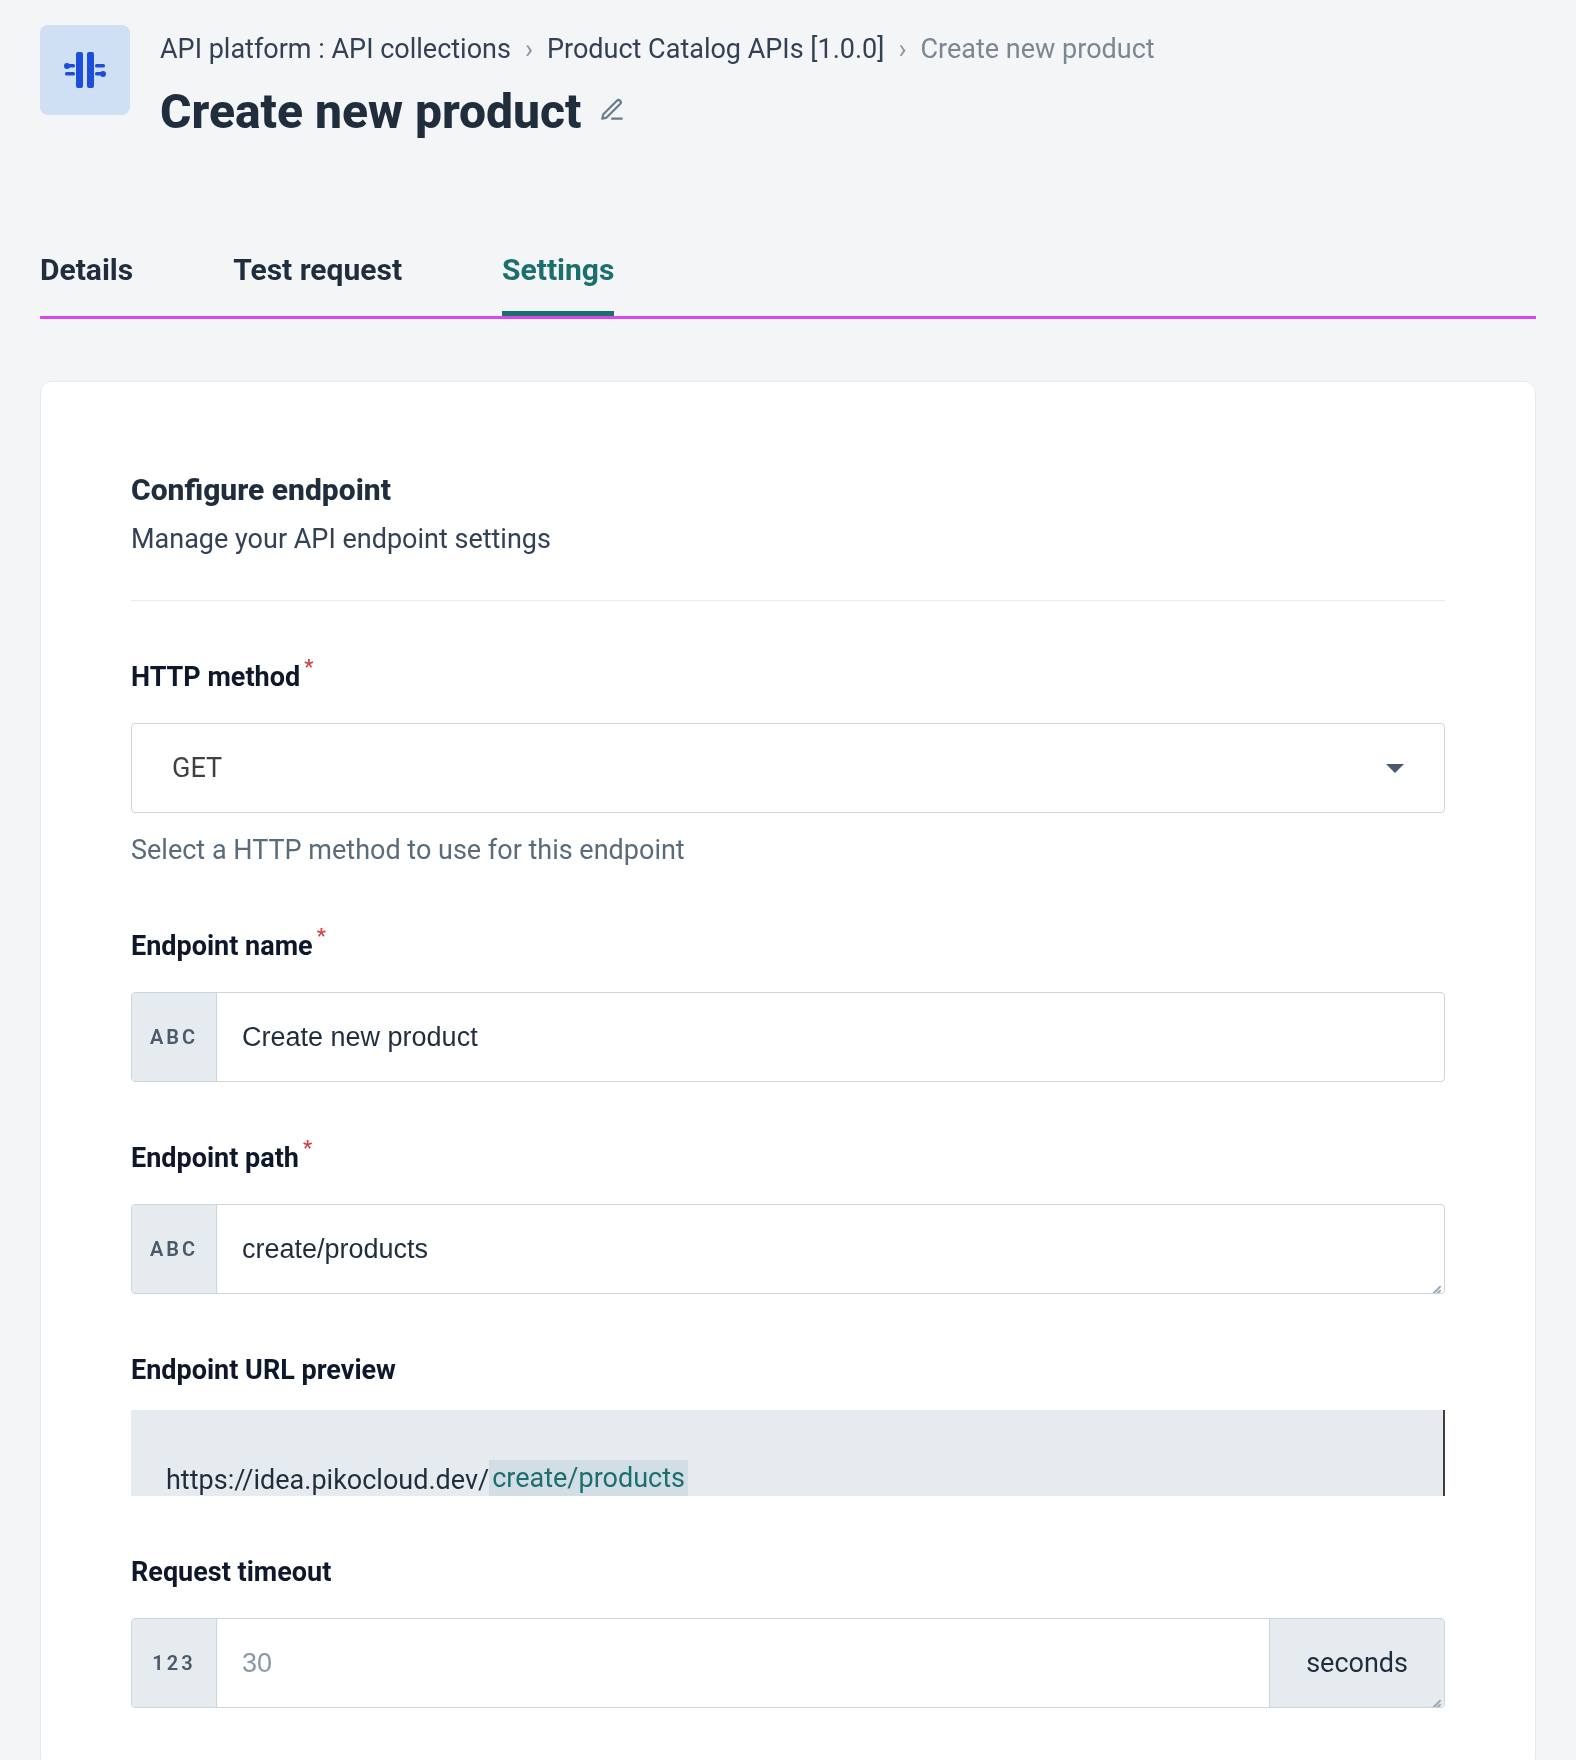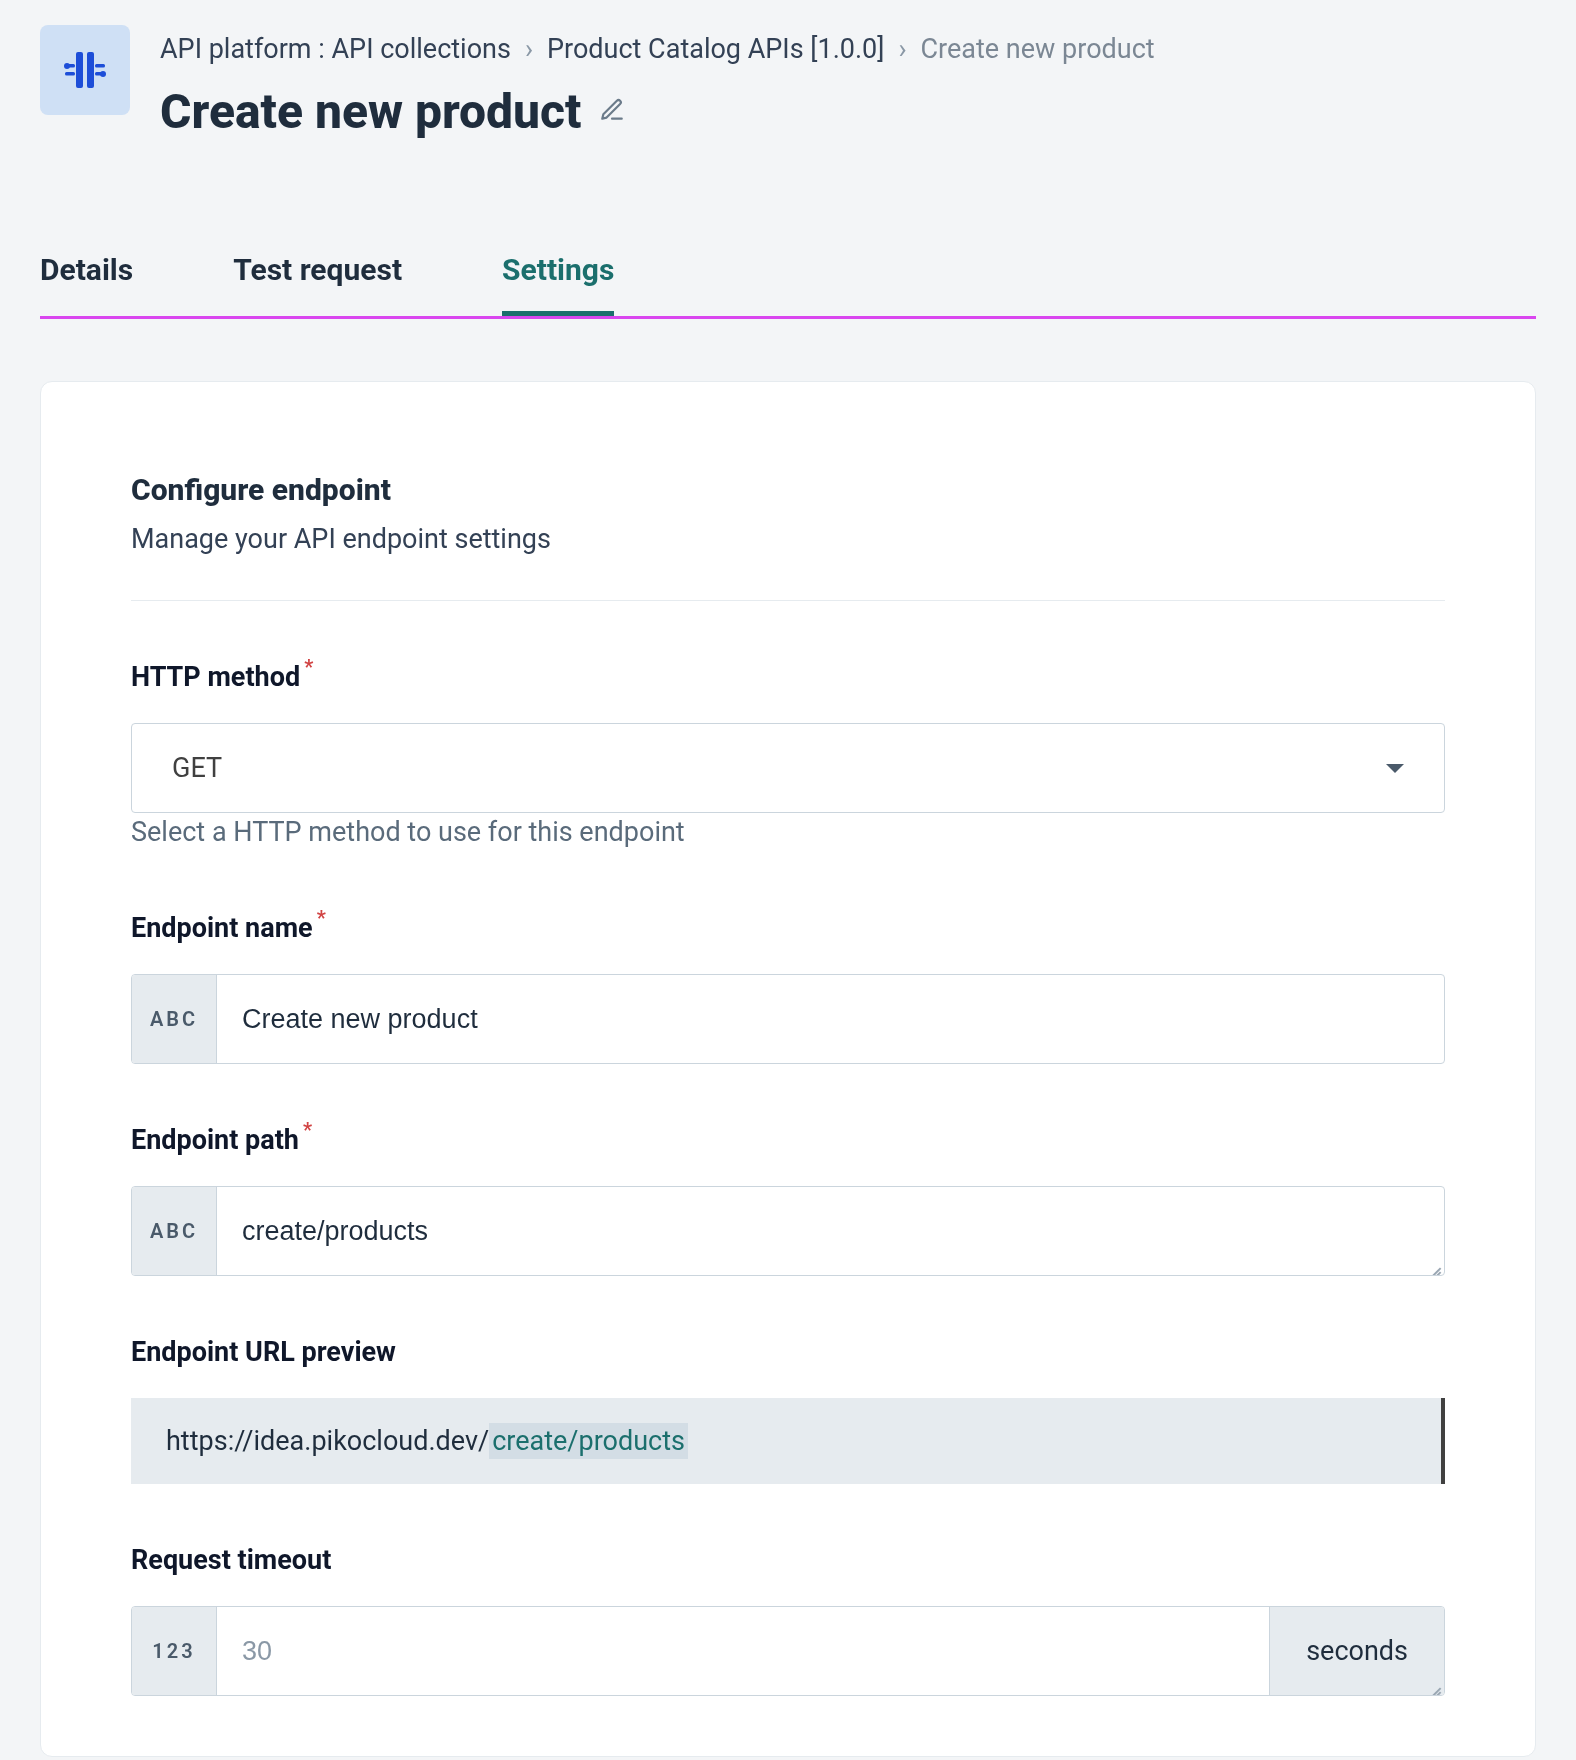--- a/index.html
+++ b/index.html
@@ -126,20 +126,21 @@
     content: "*";
     color: #d14343;
     font-size: 20px;
     position: relative;
     top: -12px;
     margin-left: 4px;
   }
   .field-help {
     font-size: 27px;
     color: #5a6b7b;
+    margin-top: 18px;
     line-height: 1.45;
   }
   .field-help a {
     color: #2d6bd1;
     text-decoration: underline;
   }
 
   
   .select-box {
     margin-top: 30px;
@@ -235,27 +236,27 @@
   }
   .resize-handle::after {
     right: 0; bottom: 0;
     width: 7px; height: 1.5px;
     transform: rotate(-45deg);
     transform-origin: right bottom;
   }
 
   
   .url-preview {
-    margin-top: 30px;
+    margin-top: 24px;
     background: #e6ebef;
-    border-right: 4px solid #404040;
+    border-right: 2px solid #404040;
     height: 86px;
     width: 100%;
     display: flex;
-    align-items: center;
+    align-items: flex-end;
     padding: 0 35px;
     font-size: 27px;
     color: #1f2d3d;
   }
   .url-preview .highlight {
     background: #d3dde5;
     color: #1b6f6d;
     padding: 2px 3px;
   }
 </style>

